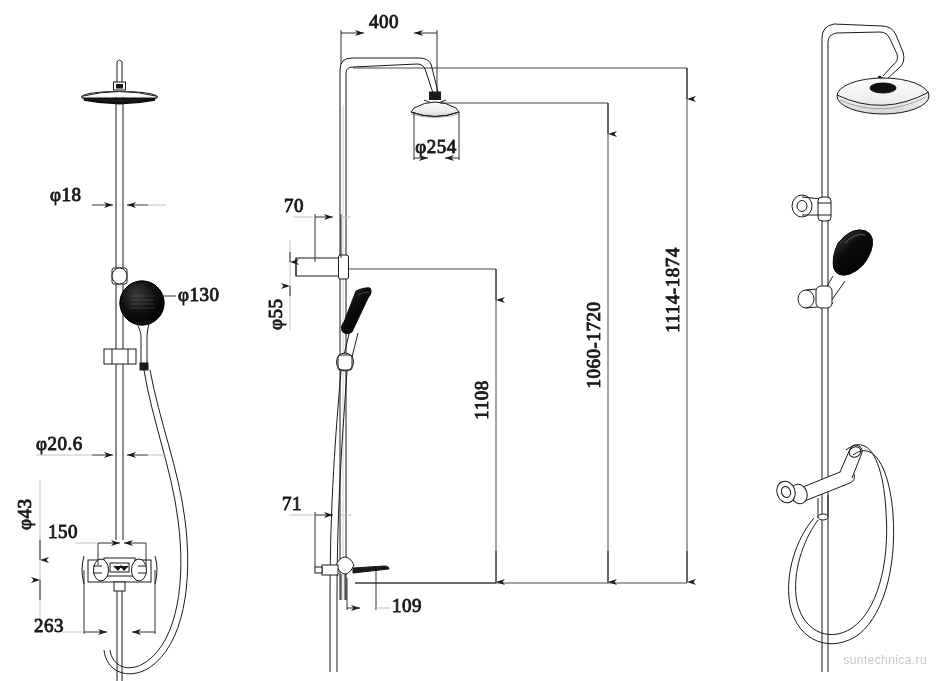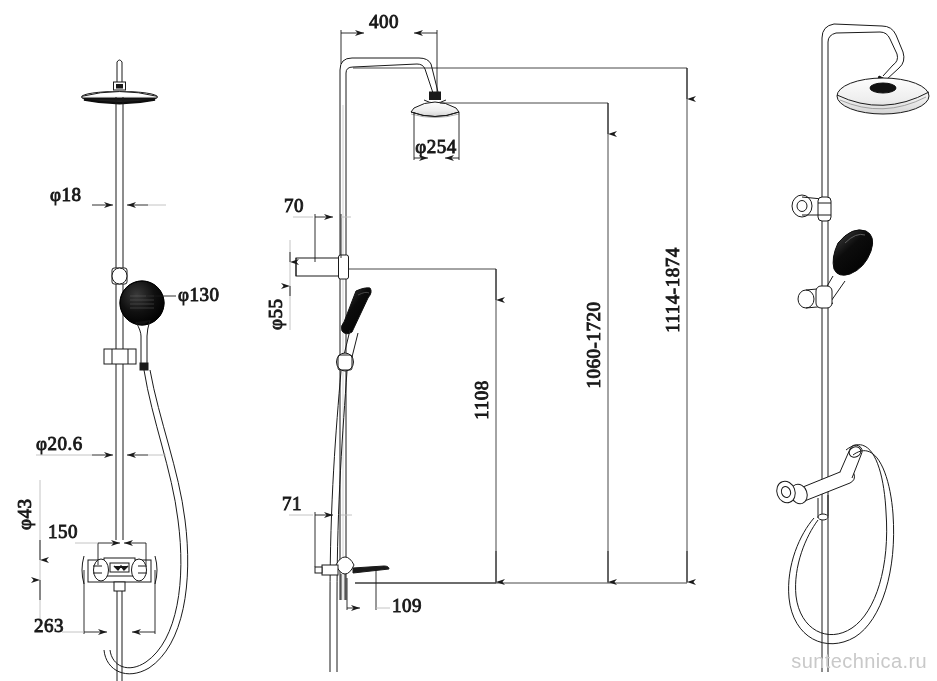--- a/index.html
+++ b/index.html
@@ -11,23 +11,23 @@
   #sheet{position:absolute;left:0;top:0;width:937px;height:681px;}
   svg{display:block;}
   .dimtxt{
     font-family:"Liberation Serif", serif;
     font-size:19px;
     fill:#1a1a1a;
     letter-spacing:0.5px;
   }
   .wm{
     position:absolute;
-    right:10px;bottom:8px;
+    right:10px;bottom:14px;
     font-family:"Liberation Sans", sans-serif;
-    font-size:20px;
+    font-size:12px;
     color:#c9c9c9;
     letter-spacing:0.4px;
     user-select:none;
   }
 </style>
 </head>
 <body>
 
 <div id="sheet">
 <svg width="937" height="681" viewBox="0 0 937 681" xmlns="http://www.w3.org/2000/svg">

